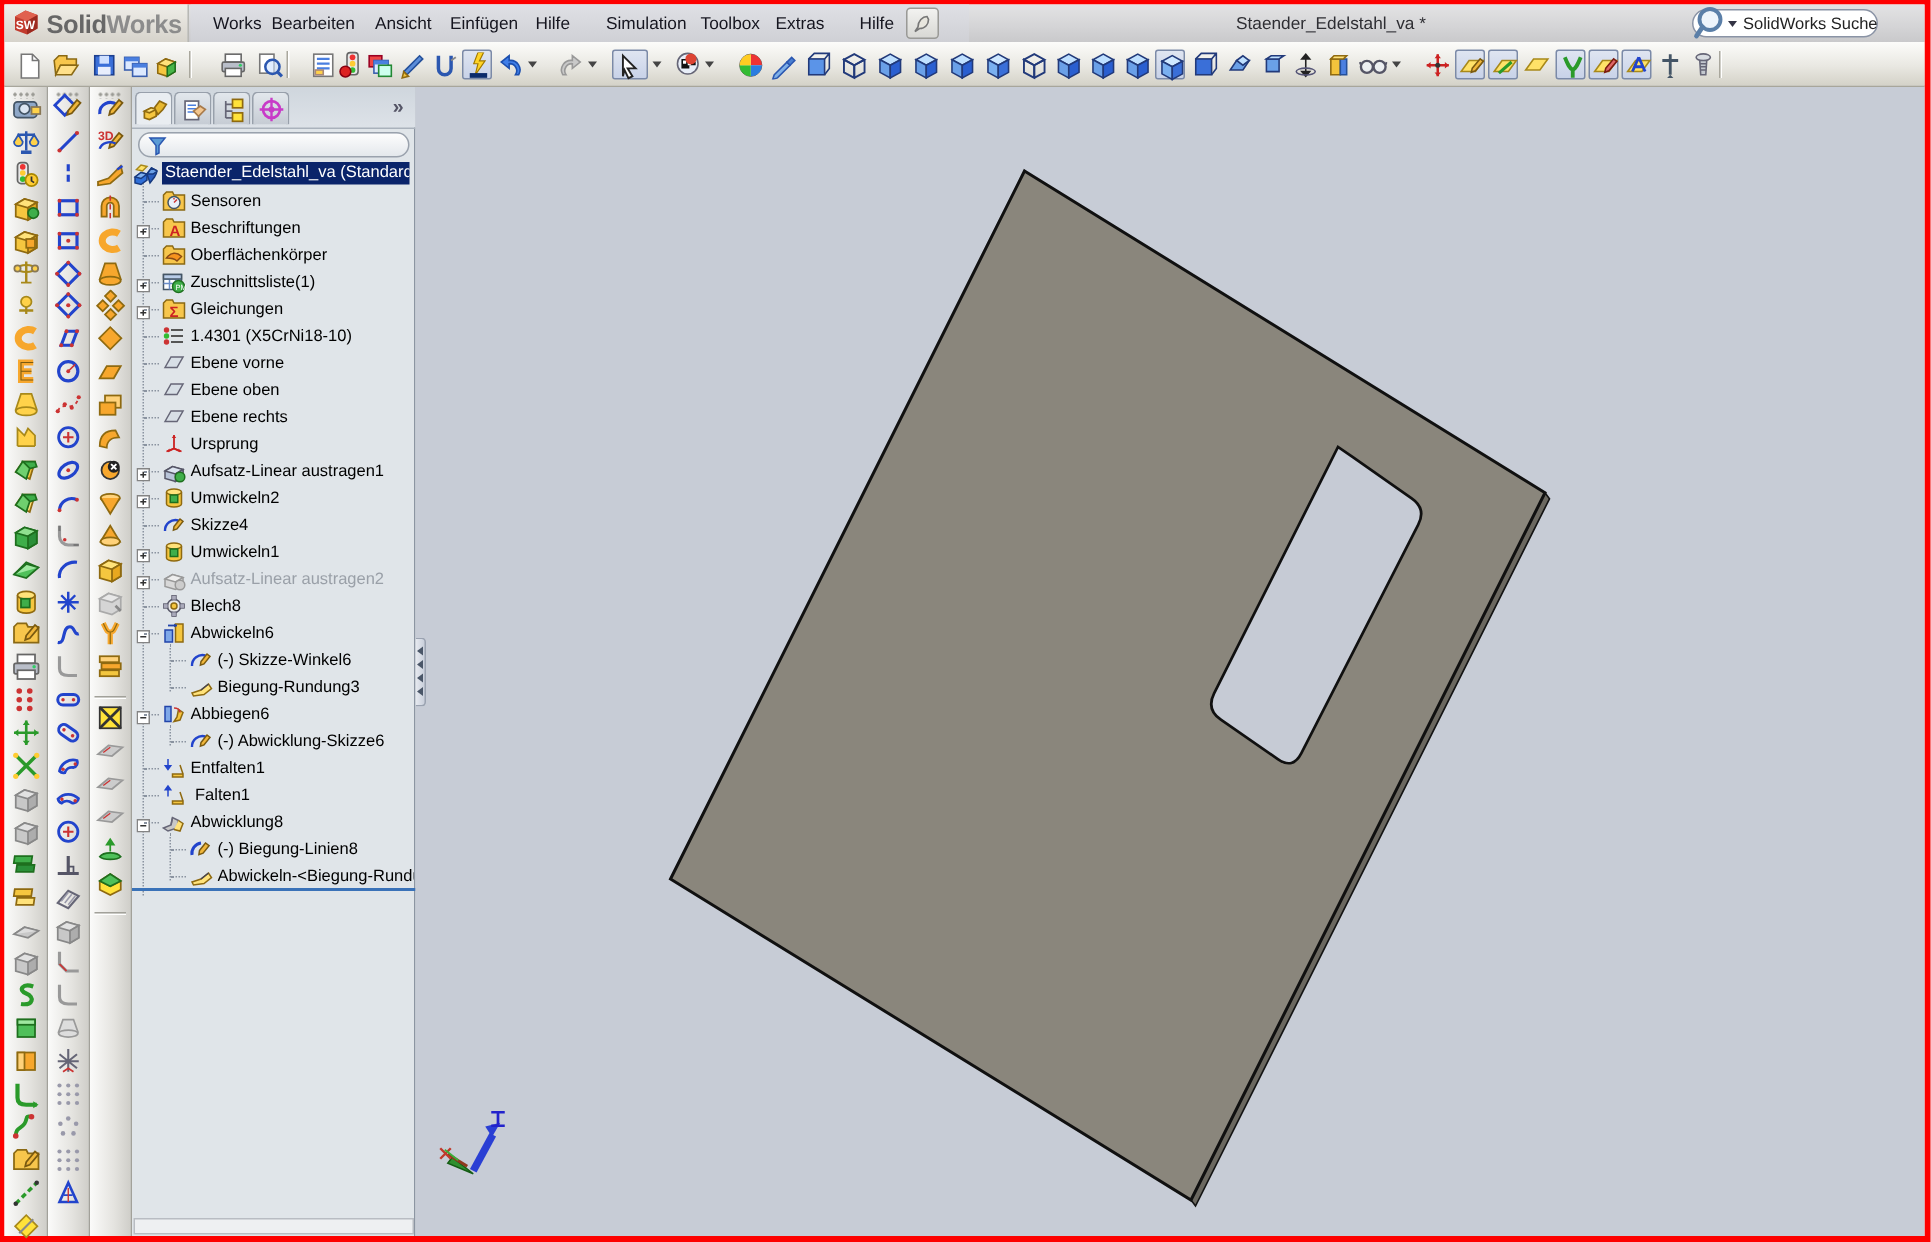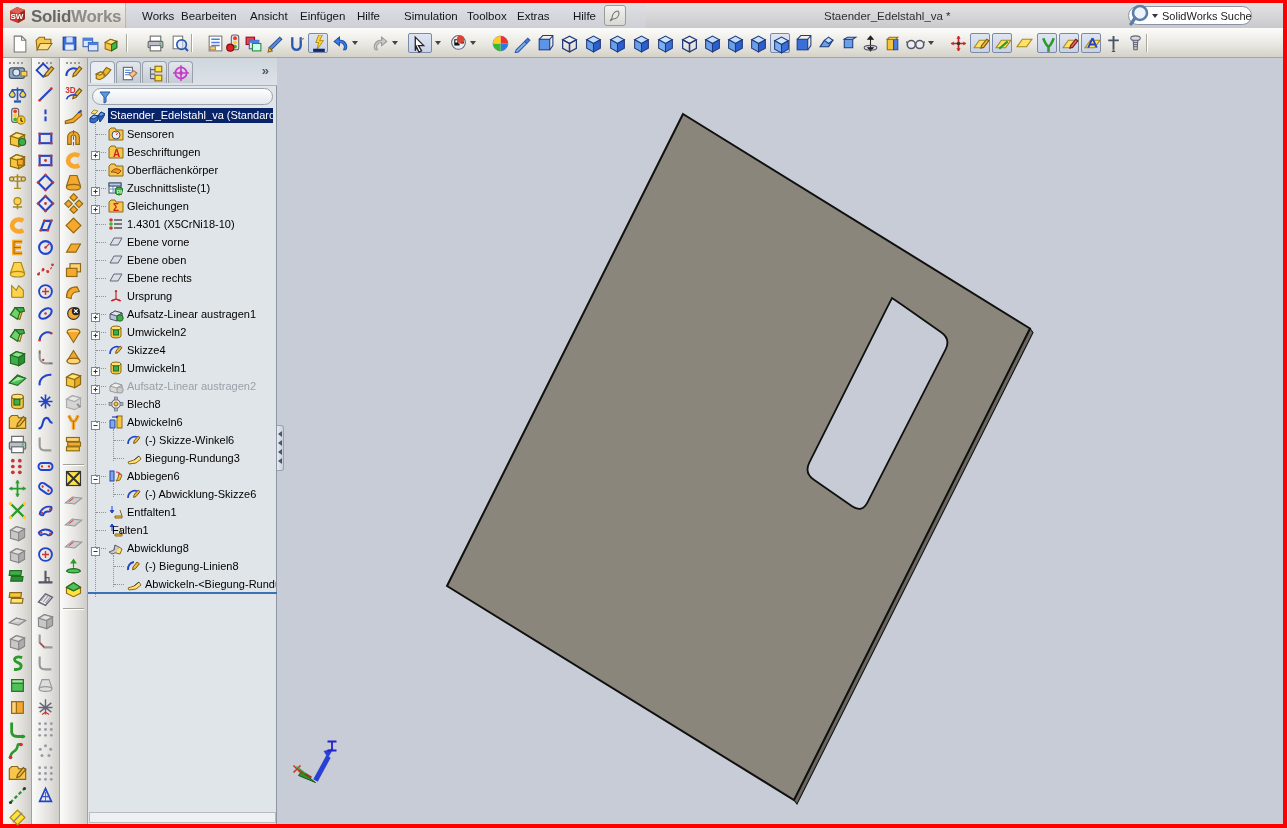--- a/index.html
+++ b/index.html
@@ -1329,21 +1329,21 @@
                 <path d="M7 12h7v2H7zM12 6l2 6" fill="#f5c63f" stroke="#8f6a10"></path>
               </svg></span>
             <span style="position:absolute;left:39px;overflow:hidden;width:156px">Entfalten1</span>
             <div style="position:absolute;left:8px;top:9px;width:10px;height:1px;border-top:1px dotted #8a93a0"></div>
           </div>
           <div class="trow" style="left:0;top:414px;width:189px">
             <span class="ticon" style="left:20px"><svg width="16" height="16" viewBox="0 0 16 16" style="">
                 <path d="M4 9V2M4 2L2.2 4.5h3.6z" fill="#2244cc" stroke="#2244cc"></path>
                 <path d="M7 12h7v2H7zM12 6l2 6" fill="#f5c63f" stroke="#8f6a10"></path>
               </svg></span>
-            <span style="position:absolute;left:24px;overflow:hidden;width:122px">Falten1</span>
+            <span style="position:absolute;left:42px;overflow:hidden;width:122px">Falten1</span>
             <div style="position:absolute;left:8px;top:9px;width:10px;height:1px;border-top:1px dotted #8a93a0"></div>
           </div>
           <div class="trow" style="left:0;top:432px;width:185px">
             <span style="position:absolute;left:3px;top:4px;width:9px;height:9px"><svg width="9" height="9" viewBox="0 0 9 9">
                 <rect x="0.5" y="0.5" width="8" height="8" fill="#fff" stroke="#848484"></rect>
                 <path d="M2.5 4.5h4" stroke="#333" stroke-width="1"></path>
               </svg></span>
             <span class="ticon" style="left:20px"><svg width="16" height="16" viewBox="0 0 16 16" style="">
                 <path d="M1 12l5-2 1-5 4 2-1 5-6 2z" fill="#c8c8c8" stroke="#667"></path>
                 <path d="M6 10l1-5" stroke="#667"></path>

